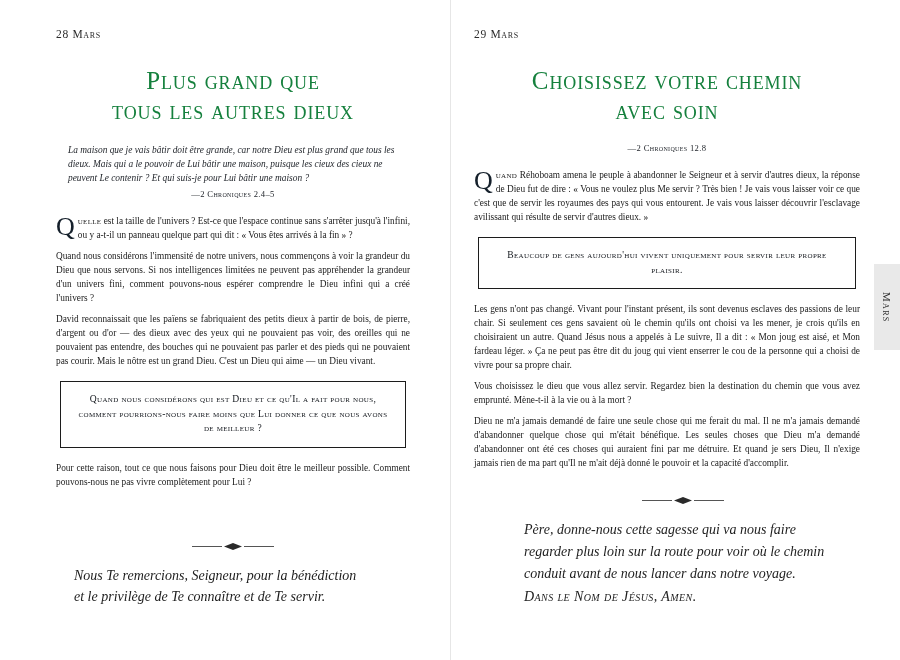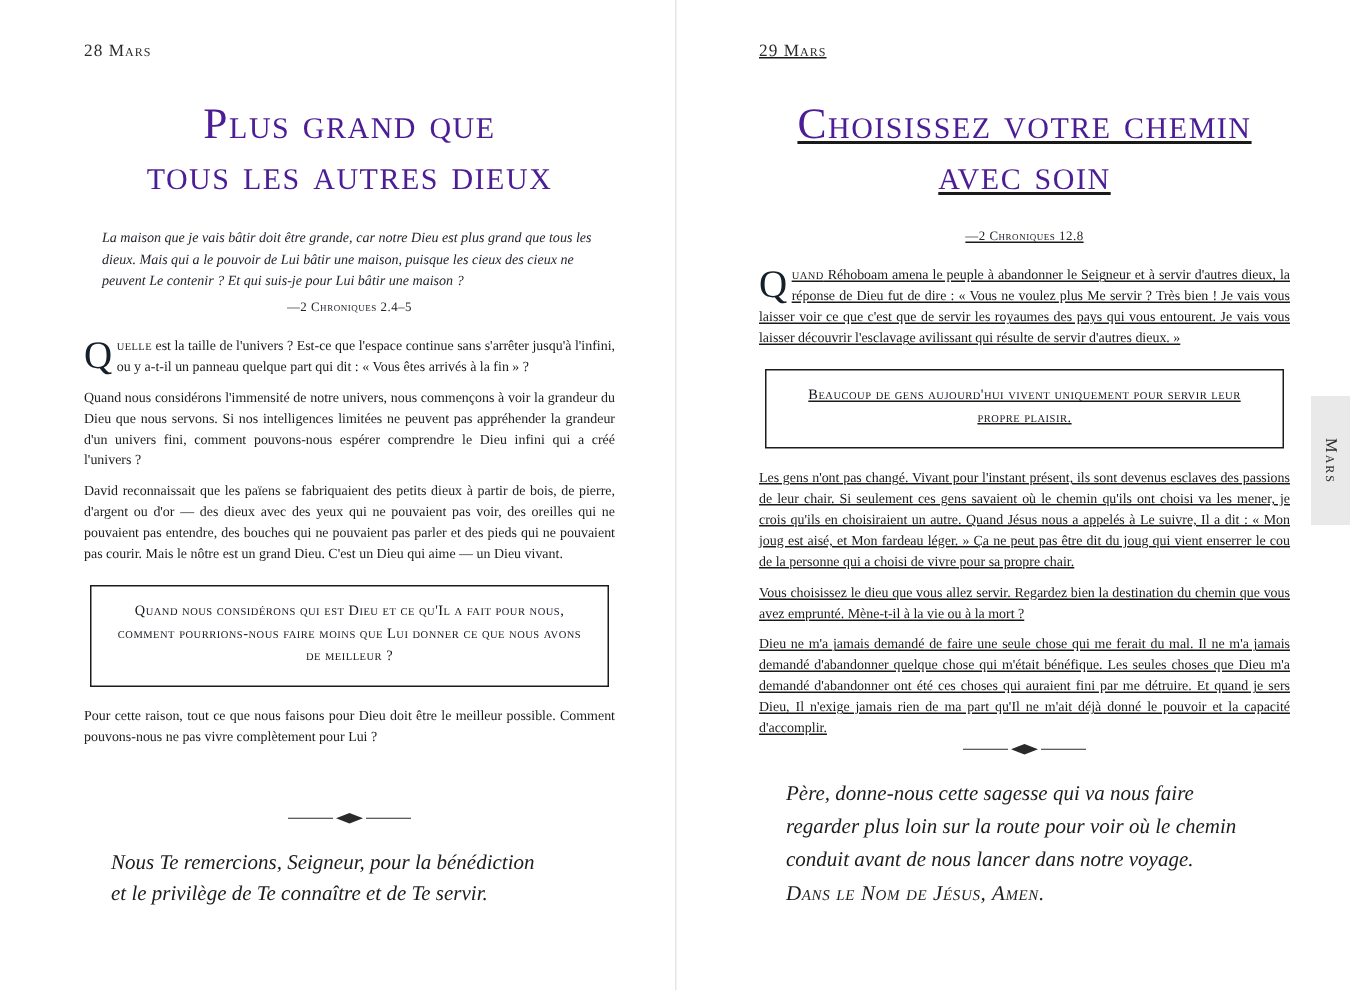--- a/index.html
+++ b/index.html
@@ -26,46 +26,45 @@
     width: 450px;
     height: 660px;
     box-sizing: border-box;
     padding: 28px 48px 22px 48px;
   }
   .page.left {
     padding-left: 56px;
     padding-right: 40px;
   }
   .page.right {
-    padding-left: 56px;
+    padding-left: 24px;
     padding-right: 40px;
-    text-decoration: underline;
   }
   .gutter {
     position: absolute;
     left: 450px;
     top: 0;
     width: 1px;
     height: 660px;
     background: #e6e6e6;
   }
   .date-line {
     font-variant: small-caps;
     font-size: 11.5px;
     letter-spacing: 0.06em;
     color: #2b2b2b;
     margin: 0 0 26px 0;
   }
   .chapter-title {
     text-align: center;
     font-variant: small-caps;
-    font-size: 29px;
+    font-size: 25px;
     line-height: 1.18;
     letter-spacing: 0.035em;
-    color: #4c1d95;
+    color: #15803d;
     margin: 0 0 18px 0;
     font-weight: 400;
   }
   .chapter-title .l2 {
     display: block;
   }
   .epigraph {
     font-style: italic;
     font-size: 9.4px;
     line-height: 1.5;

